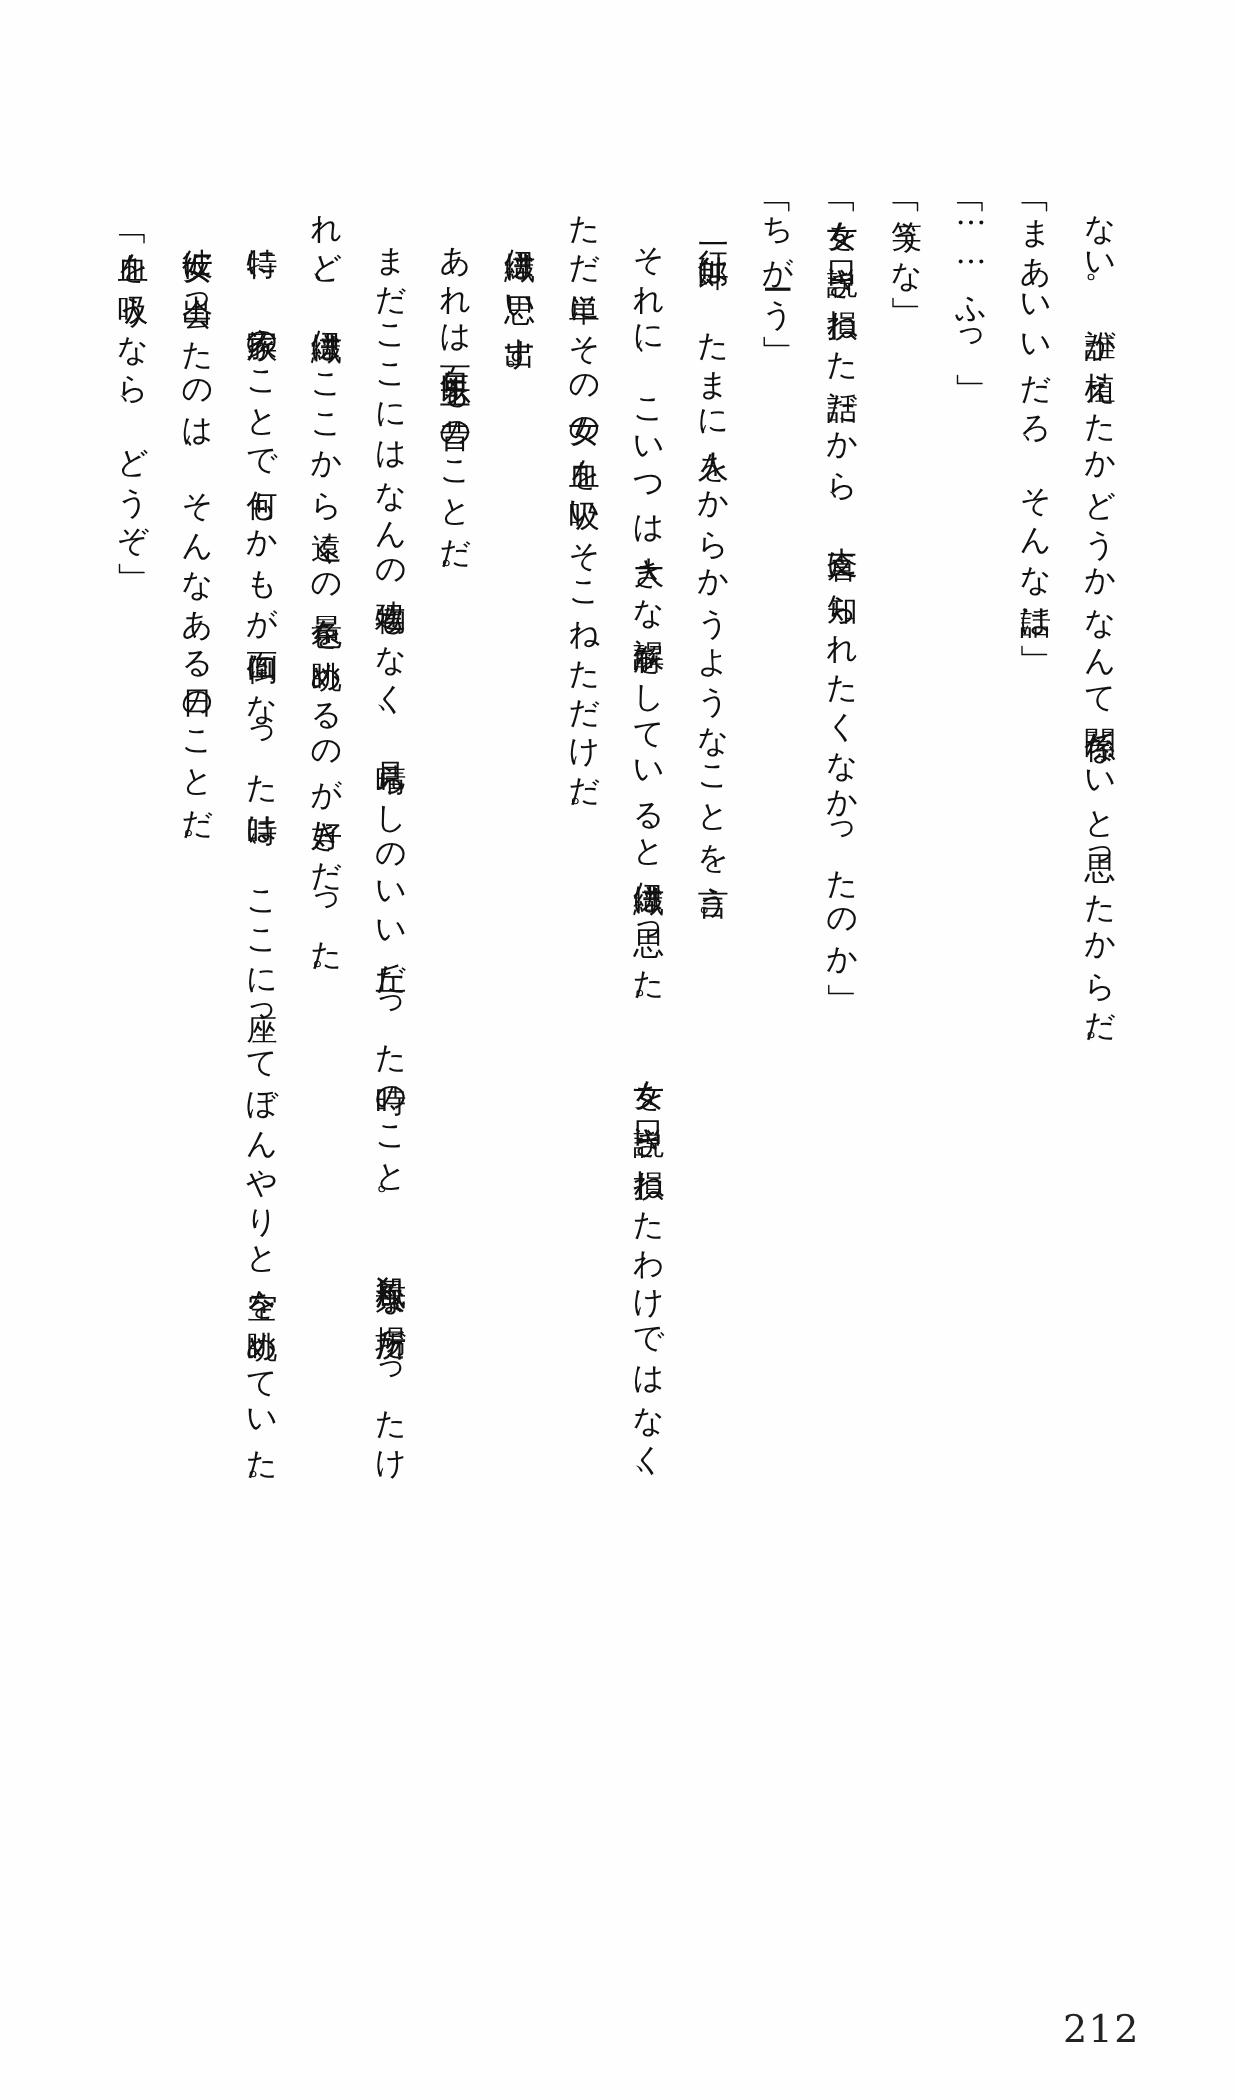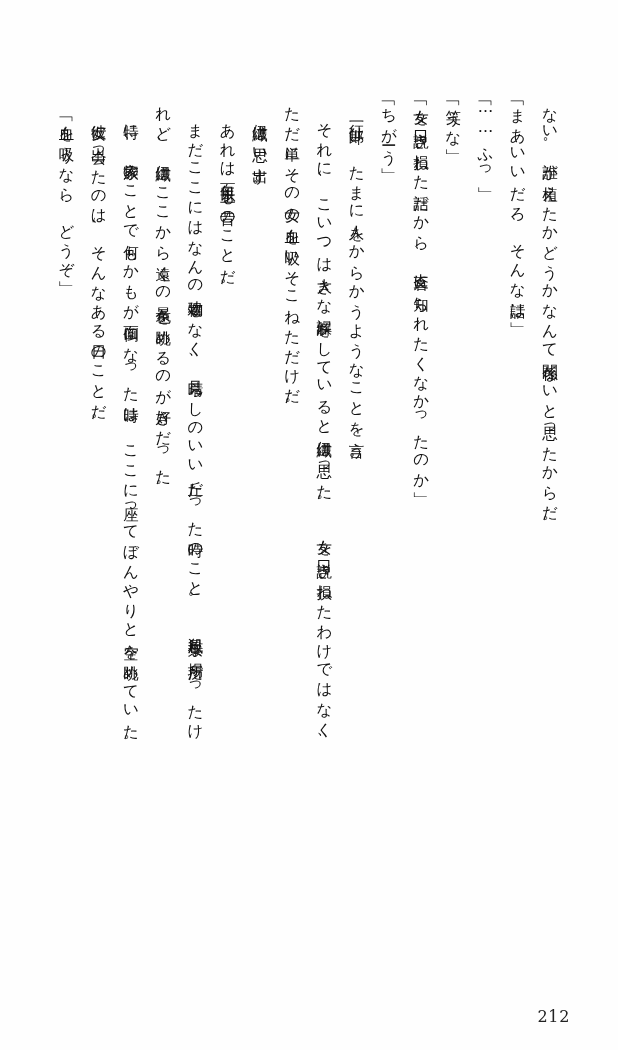--- a/index.html
+++ b/index.html
@@ -41,21 +41,21 @@
     padding: 0;
     text-indent: 0;
   }
   .text-block p.indent {
     text-indent: 1em;
   }
   .page-number {
     position: absolute;
     bottom: 24px;
     right: 48px;
-    font-size: 16px;
+    font-size: 19px;
     font-family: "DejaVu Serif", "Liberation Serif", serif;
     color: #222222;
     letter-spacing: 0.04em;
   }
 </style>
 </head>
 <body>
 
 <div class="page">
 

